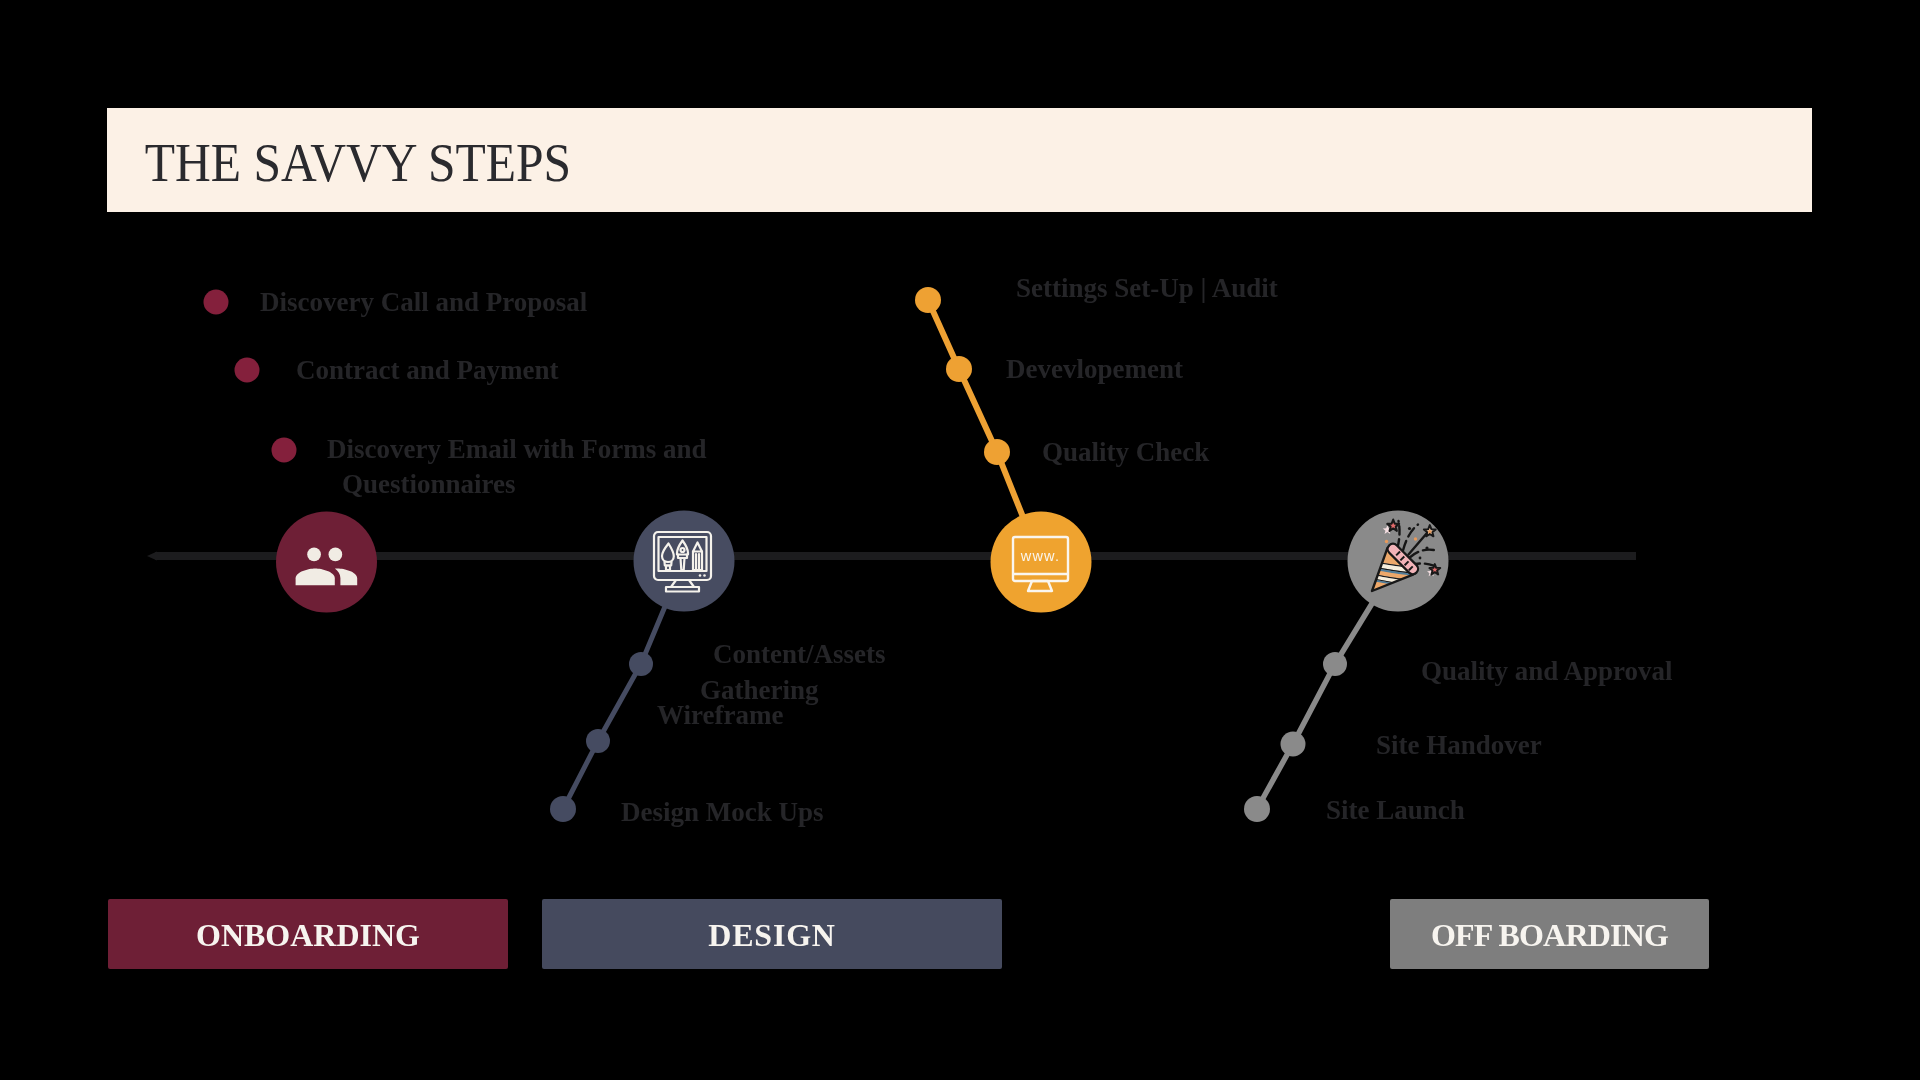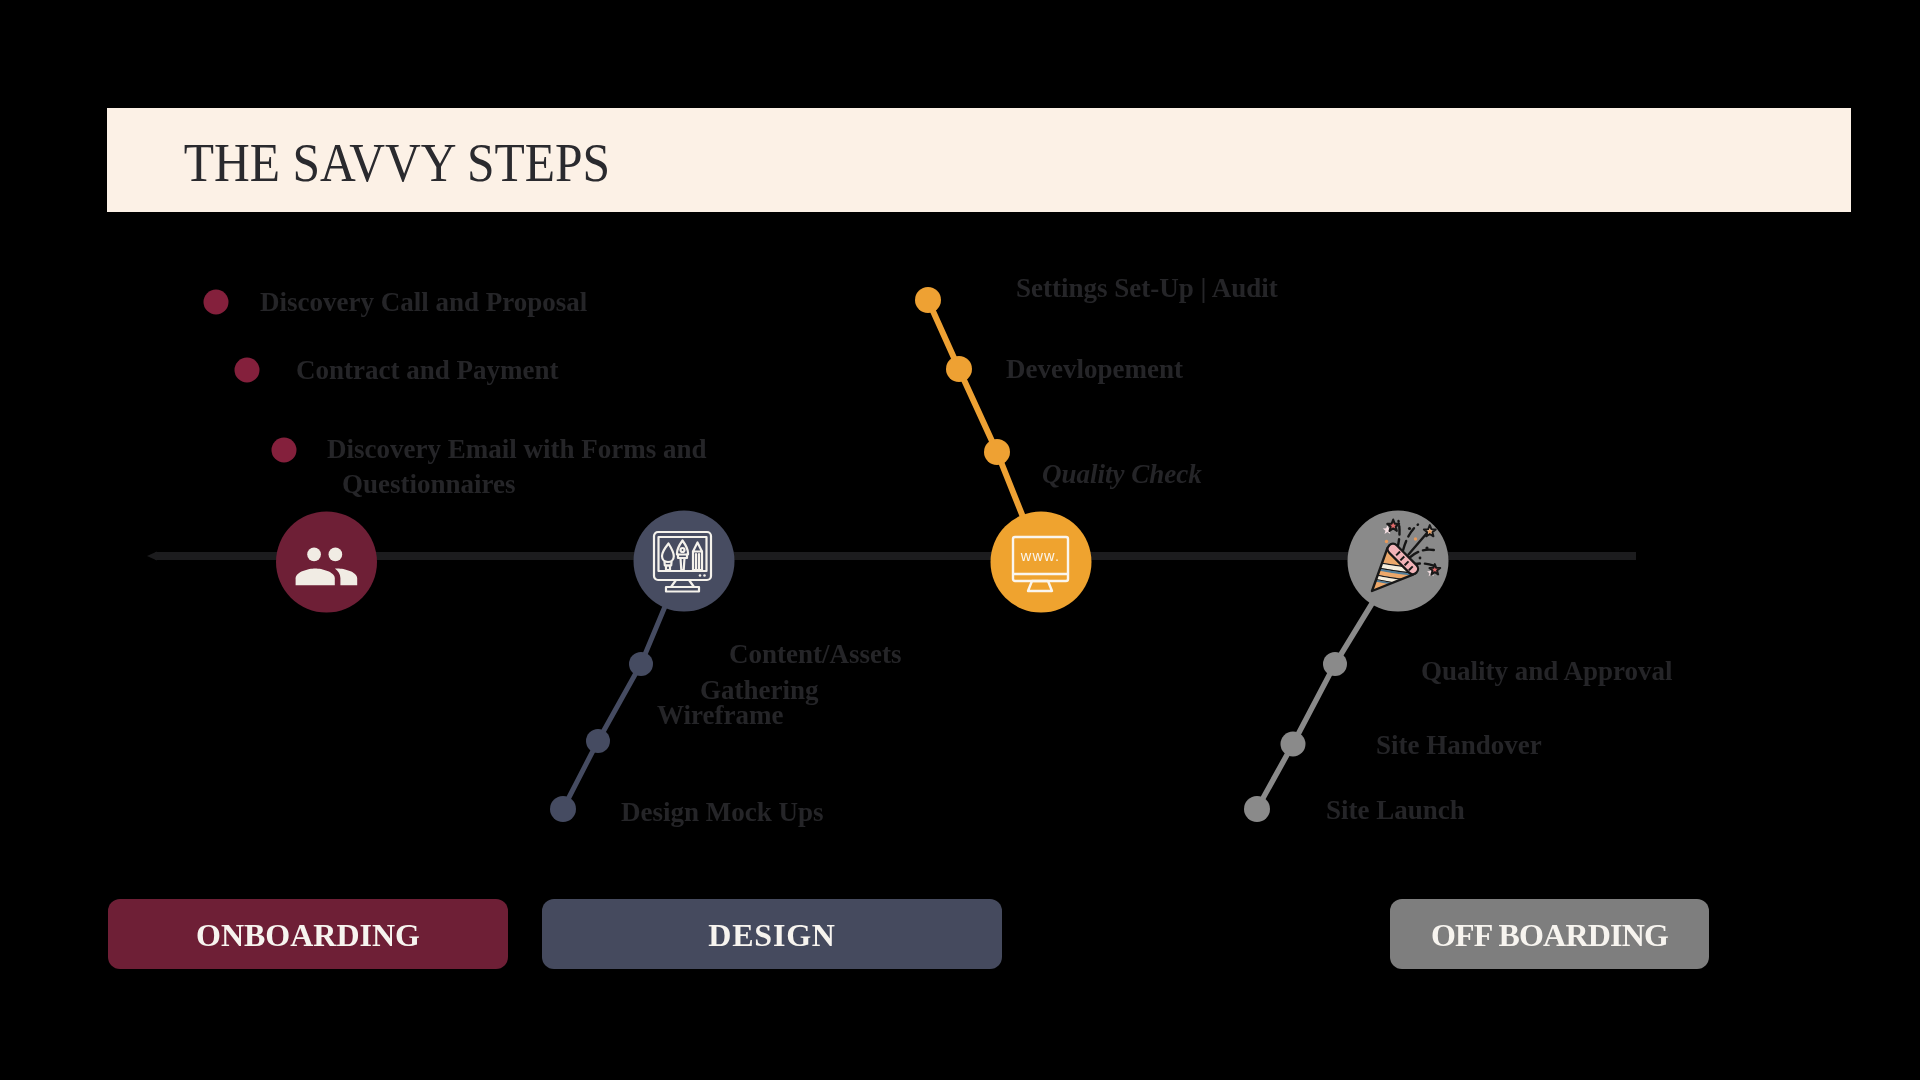--- a/index.html
+++ b/index.html
@@ -1,20 +1,20 @@
 <!DOCTYPE html>
 <html><head>
 <meta charset="utf-8">
 <style>
   html,body{margin:0;padding:0;background:#000;width:1920px;height:1080px;overflow:hidden;}
   #stage{position:relative;width:1920px;height:1080px;background:#000;font-family:"Liberation Serif",serif;}
-  .hdr{position:absolute;left:107px;top:108px;width:1705px;height:104px;background:#fcf1e6;padding-left:39px;}
+  .hdr{position:absolute;left:107px;top:108px;width:1705px;height:104px;background:#fcf1e6;}
   .hdr h1{margin:0;padding-left:42px;padding-top:4px;line-height:102px;font-size:55px;font-weight:400;color:#2a2a2e;letter-spacing:0;font-family:"Liberation Serif",serif;transform:scaleX(0.9);transform-origin:0 0;}
   .lbl{position:absolute;color:#252528;font-size:27px;line-height:1;white-space:nowrap;font-weight:bold;}
-  .btn{position:absolute;top:899px;height:70px;border-radius:12px;display:flex;align-items:center;justify-content:center;
+  .btn{position:absolute;top:899px;height:70px;border-radius:2px;display:flex;align-items:center;justify-content:center;
        color:#f7f4ef;font-size:32px;font-weight:bold;padding-top:3px;box-sizing:border-box;}
   svg{position:absolute;left:0;top:0;}
 </style>
 </head>
 <body>
 <div id="stage">
   <svg width="1920" height="1080" viewBox="0 0 1920 1080">
 
     <line x1="155" y1="556" x2="1636" y2="556" stroke="#1c1c1e" stroke-width="8"></line>
     <polygon points="147,556 157,551.5 157,560.5" fill="#1c1c1e"></polygon>
@@ -136,28 +136,28 @@
 
   <div class="hdr">
       <h1>THE SAVVY STEPS</h1>
     </div>
 
   <div class="lbl" style="left:260px;top:289px;">Discovery Call and Proposal</div>
   <div class="lbl" style="left:296px;top:357px;">Contract and Payment</div>
   <div class="lbl" style="left:327px;top:436px;">Discovery Email with Forms and</div>
   <div class="lbl" style="left:342px;top:471px;">Questionnaires</div>
 
-  <div class="lbl" style="left:713px;top:641px;margin-left:16px;">Content/Assets</div>
+  <div class="lbl" style="left:713px;top:641px;">Content/Assets</div>
   <div class="lbl" style="left:700px;top:677px;">Gathering</div>
   <div class="lbl" style="left:657px;top:702px;">Wireframe</div>
   <div class="lbl" style="left:621px;top:799px;">Design Mock Ups</div>
 
   <div class="lbl" style="left:968px;top:275px;margin-left:48px;">Settings Set-Up | Audit</div>
   <div class="lbl" style="left:1006px;top:356px;">Devevlopement</div>
-  <div class="lbl" style="left:1042px;top:461px;font-style:italic;">Quality Check</div>
+  <div class="lbl" style="left:1042px;top:439px;">Quality Check</div>
 
   <div class="lbl" style="left:1421px;top:658px;">Quality and Approval</div>
   <div class="lbl" style="left:1376px;top:732px;">Site Handover</div>
   <div class="lbl" style="left:1326px;top:797px;">Site Launch</div>
 
   <div class="btn" style="left:108px;width:400px;background:#6e1f36;letter-spacing:0;">ONBOARDING</div>
   <div class="btn" style="left:542px;width:460px;background:#454a5e;letter-spacing:0.8px;">DESIGN</div>
   <div class="btn" style="left:1390px;width:319px;background:#7e7e7e;letter-spacing:-0.8px;">OFF BOARDING</div>
 </div>
 

